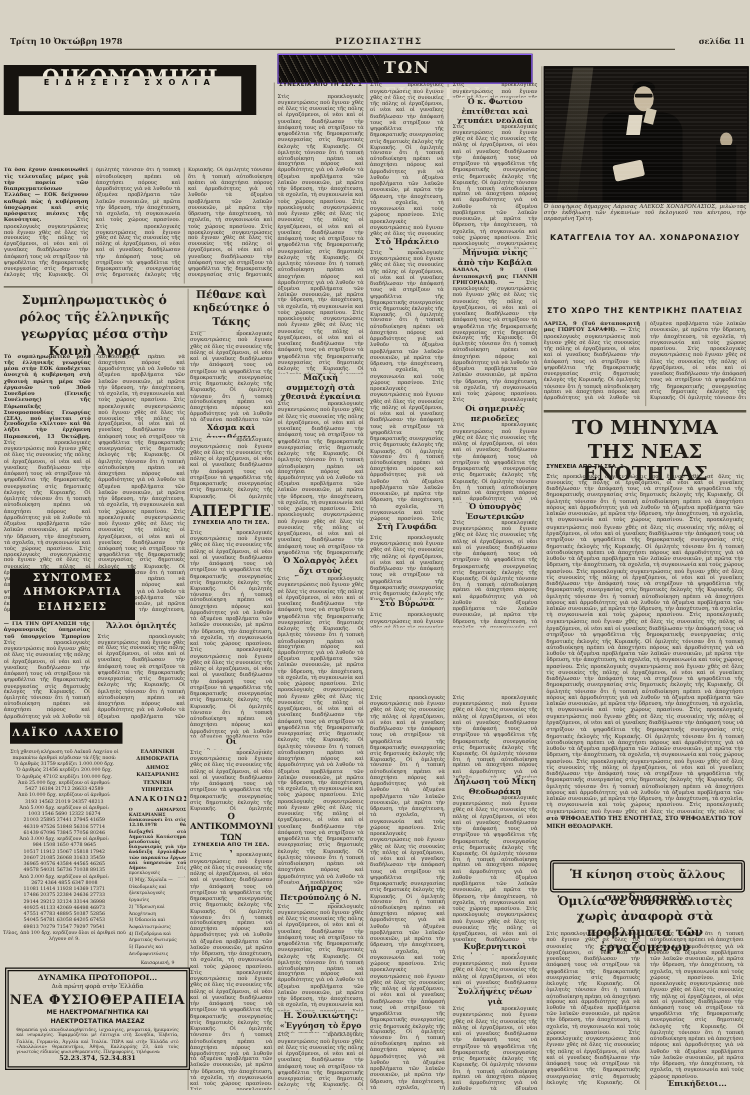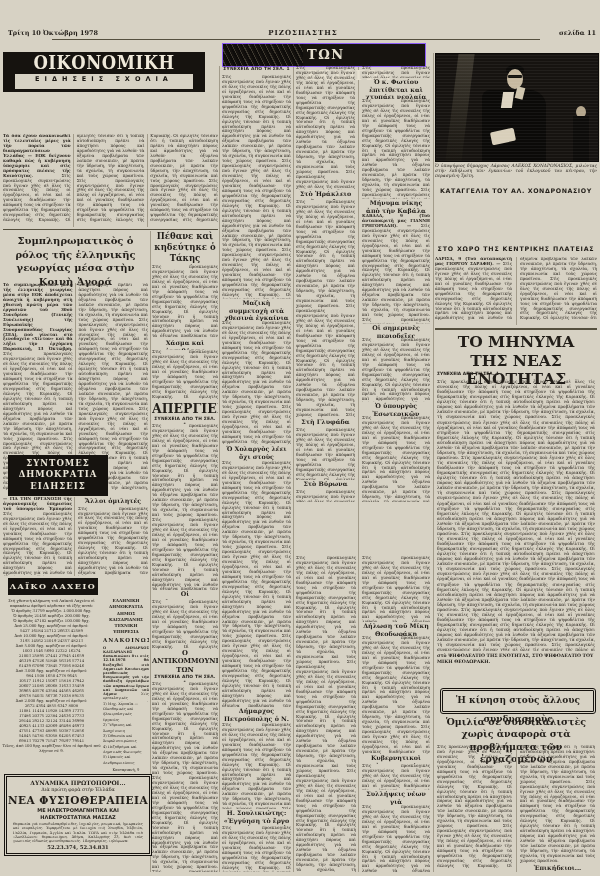--- a/index.html
+++ b/index.html
@@ -39,21 +39,21 @@
   <div class="abs" style="left:548px;top:29px;width:48px;text-align:right;font:bold 6.5px 'DejaVu Serif',serif;">σελίδα 11</div>
 
   <div class="abs vrule" style="left:219px;top:66px;height:806px;"></div>
   <div class="abs vrule" style="left:293px;top:66px;height:806px;"></div>
   <div class="abs vrule" style="left:358px;top:66px;height:806px;"></div>
   <div class="abs vrule" style="left:433px;top:53px;height:819px;"></div>
   <div class="abs vrule" style="left:150px;top:231px;height:641px;"></div>
 
   <div class="abs blackbox" style="left:3px;top:52px;width:202px;height:40px;">
     <div style="padding-top:2px;text-align:center;font:bold 16.5px/1 'DejaVu Serif',serif;letter-spacing:.5px;color:#efe9da;transform:scaleY(1.12);transform-origin:top;" actable="false">ΟΙΚΟΝΟΜΙΚΗ ΚΙΝΗΣΗ</div>
-    <div class="abs" style="left:12px;right:12px;bottom:3px;height:15px;background:var(--paper);text-align:center;font:bold 6.5px/11px 'DejaVu Sans',sans-serif;letter-spacing:5px;color:var(--black);">ΕΙΔΗΣΕΙΣ ΣΧΟΛΙΑ</div>
+    <div class="abs" style="left:12px;right:12px;bottom:3px;height:28px;background:var(--paper);text-align:center;font:bold 6.5px/11px 'DejaVu Sans',sans-serif;letter-spacing:5px;color:var(--black);">ΕΙΔΗΣΕΙΣ ΣΧΟΛΙΑ</div>
   </div>
   <div class="abs fillj" style="left:3px;top:134px;width:215px;height:93px;columns:3;column-gap:6px;column-rule:1px solid var(--rule);">
     <span class="bd">Τὰ ὅσα ἔχουν ἀνακοινωθεῖ τὶς τελευταῖες μέρες γιὰ τὴν πορεία τῶν διαπραγματεύσεων Ἑλλάδας — ΕΟΚ δείχνουν καθαρὰ πὼς ἡ κυβέρνηση ὑποχώρησε καὶ στὶς πρόσφατες πιέσεις τῆς Κοινότητας. </span><span>Στὶς προεκλογικὲς συγκεντρώσεις ποὺ ἔγιναν χθὲς σὲ ὅλες τὶς συνοικίες τῆς πόλης οἱ ἐργαζόμενοι, οἱ νέοι καὶ οἱ γυναῖκες διαδήλωσαν τὴν ἀπόφασή τους νὰ στηρίξουν τὰ ψηφοδέλτια τῆς δημοκρατικῆς συνεργασίας στὶς δημοτικὲς ἐκλογὲς τῆς Κυριακῆς. Οἱ ὁμιλητὲς τόνισαν ὅτι ἡ τοπικὴ αὐτοδιοίκηση πρέπει νὰ ἀποχτήσει πόρους καὶ ἁρμοδιότητες γιὰ νὰ λυθοῦν τὰ ὀξυμένα προβλήματα τῶν λαϊκῶν συνοικιῶν, μὲ πρῶτα τὴν ὕδρευση, τὴν ἀποχέτευση, τὰ σχολεῖα, τὴ συγκοινωνία καὶ τοὺς χώρους πρασίνου. Στὶς προεκλογικὲς συγκεντρώσεις ποὺ ἔγιναν χθὲς σὲ ὅλες τὶς συνοικίες τῆς πόλης οἱ ἐργαζόμενοι, οἱ νέοι καὶ οἱ γυναῖκες διαδήλωσαν τὴν ἀπόφασή τους νὰ στηρίξουν τὰ ψηφοδέλτια τῆς δημοκρατικῆς συνεργασίας στὶς δημοτικὲς ἐκλογὲς τῆς Κυριακῆς. Οἱ ὁμιλητὲς τόνισαν ὅτι ἡ τοπικὴ αὐτοδιοίκηση πρέπει νὰ ἀποχτήσει πόρους καὶ ἁρμοδιότητες γιὰ νὰ λυθοῦν τὰ ὀξυμένα προβλήματα τῶν λαϊκῶν συνοικιῶν, μὲ πρῶτα τὴν ὕδρευση, τὴν ἀποχέτευση, τὰ σχολεῖα, τὴ συγκοινωνία καὶ τοὺς χώρους πρασίνου. Στὶς προεκλογικὲς συγκεντρώσεις ποὺ ἔγιναν χθὲς σὲ ὅλες τὶς συνοικίες τῆς πόλης οἱ ἐργαζόμενοι, οἱ νέοι καὶ οἱ γυναῖκες διαδήλωσαν τὴν ἀπόφασή τους νὰ στηρίξουν τὰ ψηφοδέλτια τῆς δημοκρατικῆς συνεργασίας στὶς δημοτικὲς ἐκλογὲς τῆς Κυριακῆς. Οἱ ὁμιλητὲς τόνισαν ὅτι ἡ τοπικὴ αὐτοδιοίκηση πρέπει νὰ ἀποχτήσει πόρους καὶ ἁρμοδιότητες γιὰ νὰ λυθοῦν τὰ ὀξυμένα προβλήματα τῶν λαϊκῶν συνοικιῶν, μὲ πρῶτα τὴν ὕδρευση, τὴν ἀποχέτευση, τὰ σχολεῖα, τὴ συγκοινωνία καὶ τοὺς χώρους πρασίνου. Στὶς προεκλογικὲς συγκεντρώσεις ποὺ ἔγιναν χθὲς σὲ ὅλες τὶς συνοικίες τῆς πόλης οἱ ἐργαζόμενοι, οἱ νέοι καὶ οἱ γυναῖκες διαδήλωσαν τὴν ἀπόφασή τους νὰ στηρίξουν τὰ ψηφοδέλτια τῆς δημοκρατικῆς συνεργασίας στὶς δημοτικὲς ἐκλογὲς τῆς Κυριακῆς. Οἱ ὁμιλητὲς τόνισαν ὅτι ἡ τοπικὴ αὐτοδιοίκηση πρέπει νὰ ἀποχτήσει πόρους καὶ ἁρμοδιότητες γιὰ νὰ λυθοῦν τὰ ὀξυμένα προβλήματα τῶν λαϊκῶν συνοικιῶν, μὲ πρῶτα τὴν ὕδρευση, τὴν ἀποχέτευση, τὰ σχολεῖα, τὴ συγκοινωνία καὶ τοὺς χώρους πρασίνου. </span>
   </div>
   <div class="abs hrule" style="left:3px;top:229px;width:215px;"></div>
 
   <div class="abs hl" style="left:3px;top:234px;width:145px;font-size:10px;line-height:1.35;">Συμπληρωματικὸς ὁ ρόλος τῆς ἑλληνικῆς γεωργίας μέσα στὴν Κοινὴ Ἀγορά</div>
   <div class="abs fillj" style="left:3px;top:283px;width:145px;height:210px;columns:2;column-gap:6px;column-rule:1px solid var(--rule);">
     <span class="bd">Τὸ συμπληρωματικὸ ρόλο τῆς ἑλληνικῆς γεωργίας μέσα στὴν ΕΟΚ ἀποδέχεται ἀνοιχτὰ ἡ κυβέρνηση στὴ χθεσινὴ πρώτη μέρα τῶν ἐργασιῶν τοῦ 30οῦ Συνεδρίου (Γενικῆς Συνέλευσης) τῆς Εὐρωπαϊκῆς Συνομοσπονδίας Γεωργίας (ΣΕΑ), ποὺ γίνεται στὸ ξενοδοχεῖο «Χίλτον» καὶ θὰ λήξει τὴν ἐρχόμενη Παρασκευή, 13 Ὀκτώβρη. </span><span>Στὶς προεκλογικὲς συγκεντρώσεις ποὺ ἔγιναν χθὲς σὲ ὅλες τὶς συνοικίες τῆς πόλης οἱ ἐργαζόμενοι, οἱ νέοι καὶ οἱ γυναῖκες διαδήλωσαν τὴν ἀπόφασή τους νὰ στηρίξουν τὰ ψηφοδέλτια τῆς δημοκρατικῆς συνεργασίας στὶς δημοτικὲς ἐκλογὲς τῆς Κυριακῆς. Οἱ ὁμιλητὲς τόνισαν ὅτι ἡ τοπικὴ αὐτοδιοίκηση πρέπει νὰ ἀποχτήσει πόρους καὶ ἁρμοδιότητες γιὰ νὰ λυθοῦν τὰ ὀξυμένα προβλήματα τῶν λαϊκῶν συνοικιῶν, μὲ πρῶτα τὴν ὕδρευση, τὴν ἀποχέτευση, τὰ σχολεῖα, τὴ συγκοινωνία καὶ τοὺς χώρους πρασίνου. Στὶς προεκλογικὲς συγκεντρώσεις ποὺ ἔγιναν χθὲς σὲ ὅλες τὶς συνοικίες τῆς πόλης οἱ ἐργαζόμενοι, οἱ νέοι καὶ οἱ γυναῖκες διαδήλωσαν τὴν ἀπόφασή τους νὰ στηρίξουν τὰ ψηφοδέλτια τῆς δημοκρατικῆς συνεργασίας στὶς δημοτικὲς ἐκλογὲς τῆς Κυριακῆς. Οἱ ὁμιλητὲς τόνισαν ὅτι ἡ τοπικὴ αὐτοδιοίκηση πρέπει νὰ ἀποχτήσει πόρους καὶ ἁρμοδιότητες γιὰ νὰ λυθοῦν τὰ ὀξυμένα προβλήματα τῶν λαϊκῶν συνοικιῶν, μὲ πρῶτα τὴν ὕδρευση, τὴν ἀποχέτευση, τὰ σχολεῖα, τὴ συγκοινωνία καὶ τοὺς χώρους πρασίνου. Στὶς προεκλογικὲς συγκεντρώσεις ποὺ ἔγιναν χθὲς σὲ ὅλες τὶς συνοικίες τῆς πόλης οἱ ἐργαζόμενοι, οἱ νέοι καὶ οἱ γυναῖκες διαδήλωσαν τὴν ἀπόφασή τους νὰ στηρίξουν τὰ ψηφοδέλτια τῆς δημοκρατικῆς συνεργασίας στὶς δημοτικὲς ἐκλογὲς τῆς Κυριακῆς. Οἱ ὁμιλητὲς τόνισαν ὅτι ἡ τοπικὴ αὐτοδιοίκηση πρέπει νὰ ἀποχτήσει πόρους καὶ ἁρμοδιότητες γιὰ νὰ λυθοῦν τὰ ὀξυμένα προβλήματα τῶν λαϊκῶν συνοικιῶν, μὲ πρῶτα τὴν ὕδρευση, τὴν ἀποχέτευση, τὰ σχολεῖα, τὴ συγκοινωνία καὶ τοὺς χώρους πρασίνου. Στὶς προεκλογικὲς συγκεντρώσεις ποὺ ἔγιναν χθὲς σὲ ὅλες τὶς συνοικίες τῆς πόλης οἱ ἐργαζόμενοι, οἱ νέοι καὶ οἱ γυναῖκες διαδήλωσαν τὴν ἀπόφασή τους νὰ στηρίξουν τὰ ψηφοδέλτια τῆς δημοκρατικῆς συνεργασίας στὶς δημοτικὲς ἐκλογὲς τῆς Κυριακῆς. Οἱ ὁμιλητὲς τόνισαν ὅτι ἡ τοπικὴ αὐτοδιοίκηση πρέπει νὰ ἀποχτήσει πόρους καὶ ἁρμοδιότητες γιὰ νὰ λυθοῦν τὰ ὀξυμένα προβλήματα τῶν λαϊκῶν συνοικιῶν, μὲ πρῶτα τὴν ὕδρευση, τὴν ἀποχέτευση, τὰ σχολεῖα, τὴ συγκοινωνία καὶ τοὺς χώρους πρασίνου. Στὶς προεκλογικὲς συγκεντρώσεις ποὺ ἔγιναν χθὲς σὲ ὅλες τὶς συνοικίες τῆς πόλης οἱ ἐργαζόμενοι, οἱ νέοι καὶ οἱ γυναῖκες διαδήλωσαν τὴν ἀπόφασή τους νὰ στηρίξουν τὰ ψηφοδέλτια τῆς δημοκρατικῆς συνεργασίας στὶς δημοτικὲς ἐκλογὲς τῆς Κυριακῆς. Οἱ ὁμιλητὲς τόνισαν ὅτι ἡ τοπικὴ αὐτοδιοίκηση πρέπει νὰ ἀποχτήσει πόρους καὶ ἁρμοδιότητες γιὰ νὰ λυθοῦν τὰ ὀξυμένα προβλήματα τῶν λαϊκῶν συνοικιῶν, μὲ πρῶτα τὴν ὕδρευση, τὴν ἀποχέτευση, τὰ σχολεῖα, τὴ συγκοινωνία καὶ τοὺς χώρους πρασίνου. Στὶς προεκλογικὲς συγκεντρώσεις ποὺ ἔγιναν χθὲς σὲ ὅλες τὶς συνοικίες τῆς πόλης οἱ ἐργαζόμενοι, οἱ νέοι καὶ οἱ γυναῖκες διαδήλωσαν τὴν ἀπόφασή τους νὰ στηρίξουν τὰ ψηφοδέλτια τῆς δημοκρατικῆς συνεργασίας στὶς δημοτικὲς ἐκλογὲς τῆς Κυριακῆς. Οἱ ὁμιλητὲς τόνισαν ὅτι ἡ τοπικὴ αὐτοδιοίκηση πρέπει νὰ ἀποχτήσει πόρους καὶ ἁρμοδιότητες γιὰ νὰ λυθοῦν τὰ ὀξυμένα προβλήματα τῶν λαϊκῶν συνοικιῶν, μὲ πρῶτα τὴν ὕδρευση, τὴν ἀποχέτευση, τὰ σχολεῖα, τὴ συγκοινωνία καὶ τοὺς χώρους πρασίνου. </span>
   </div>

